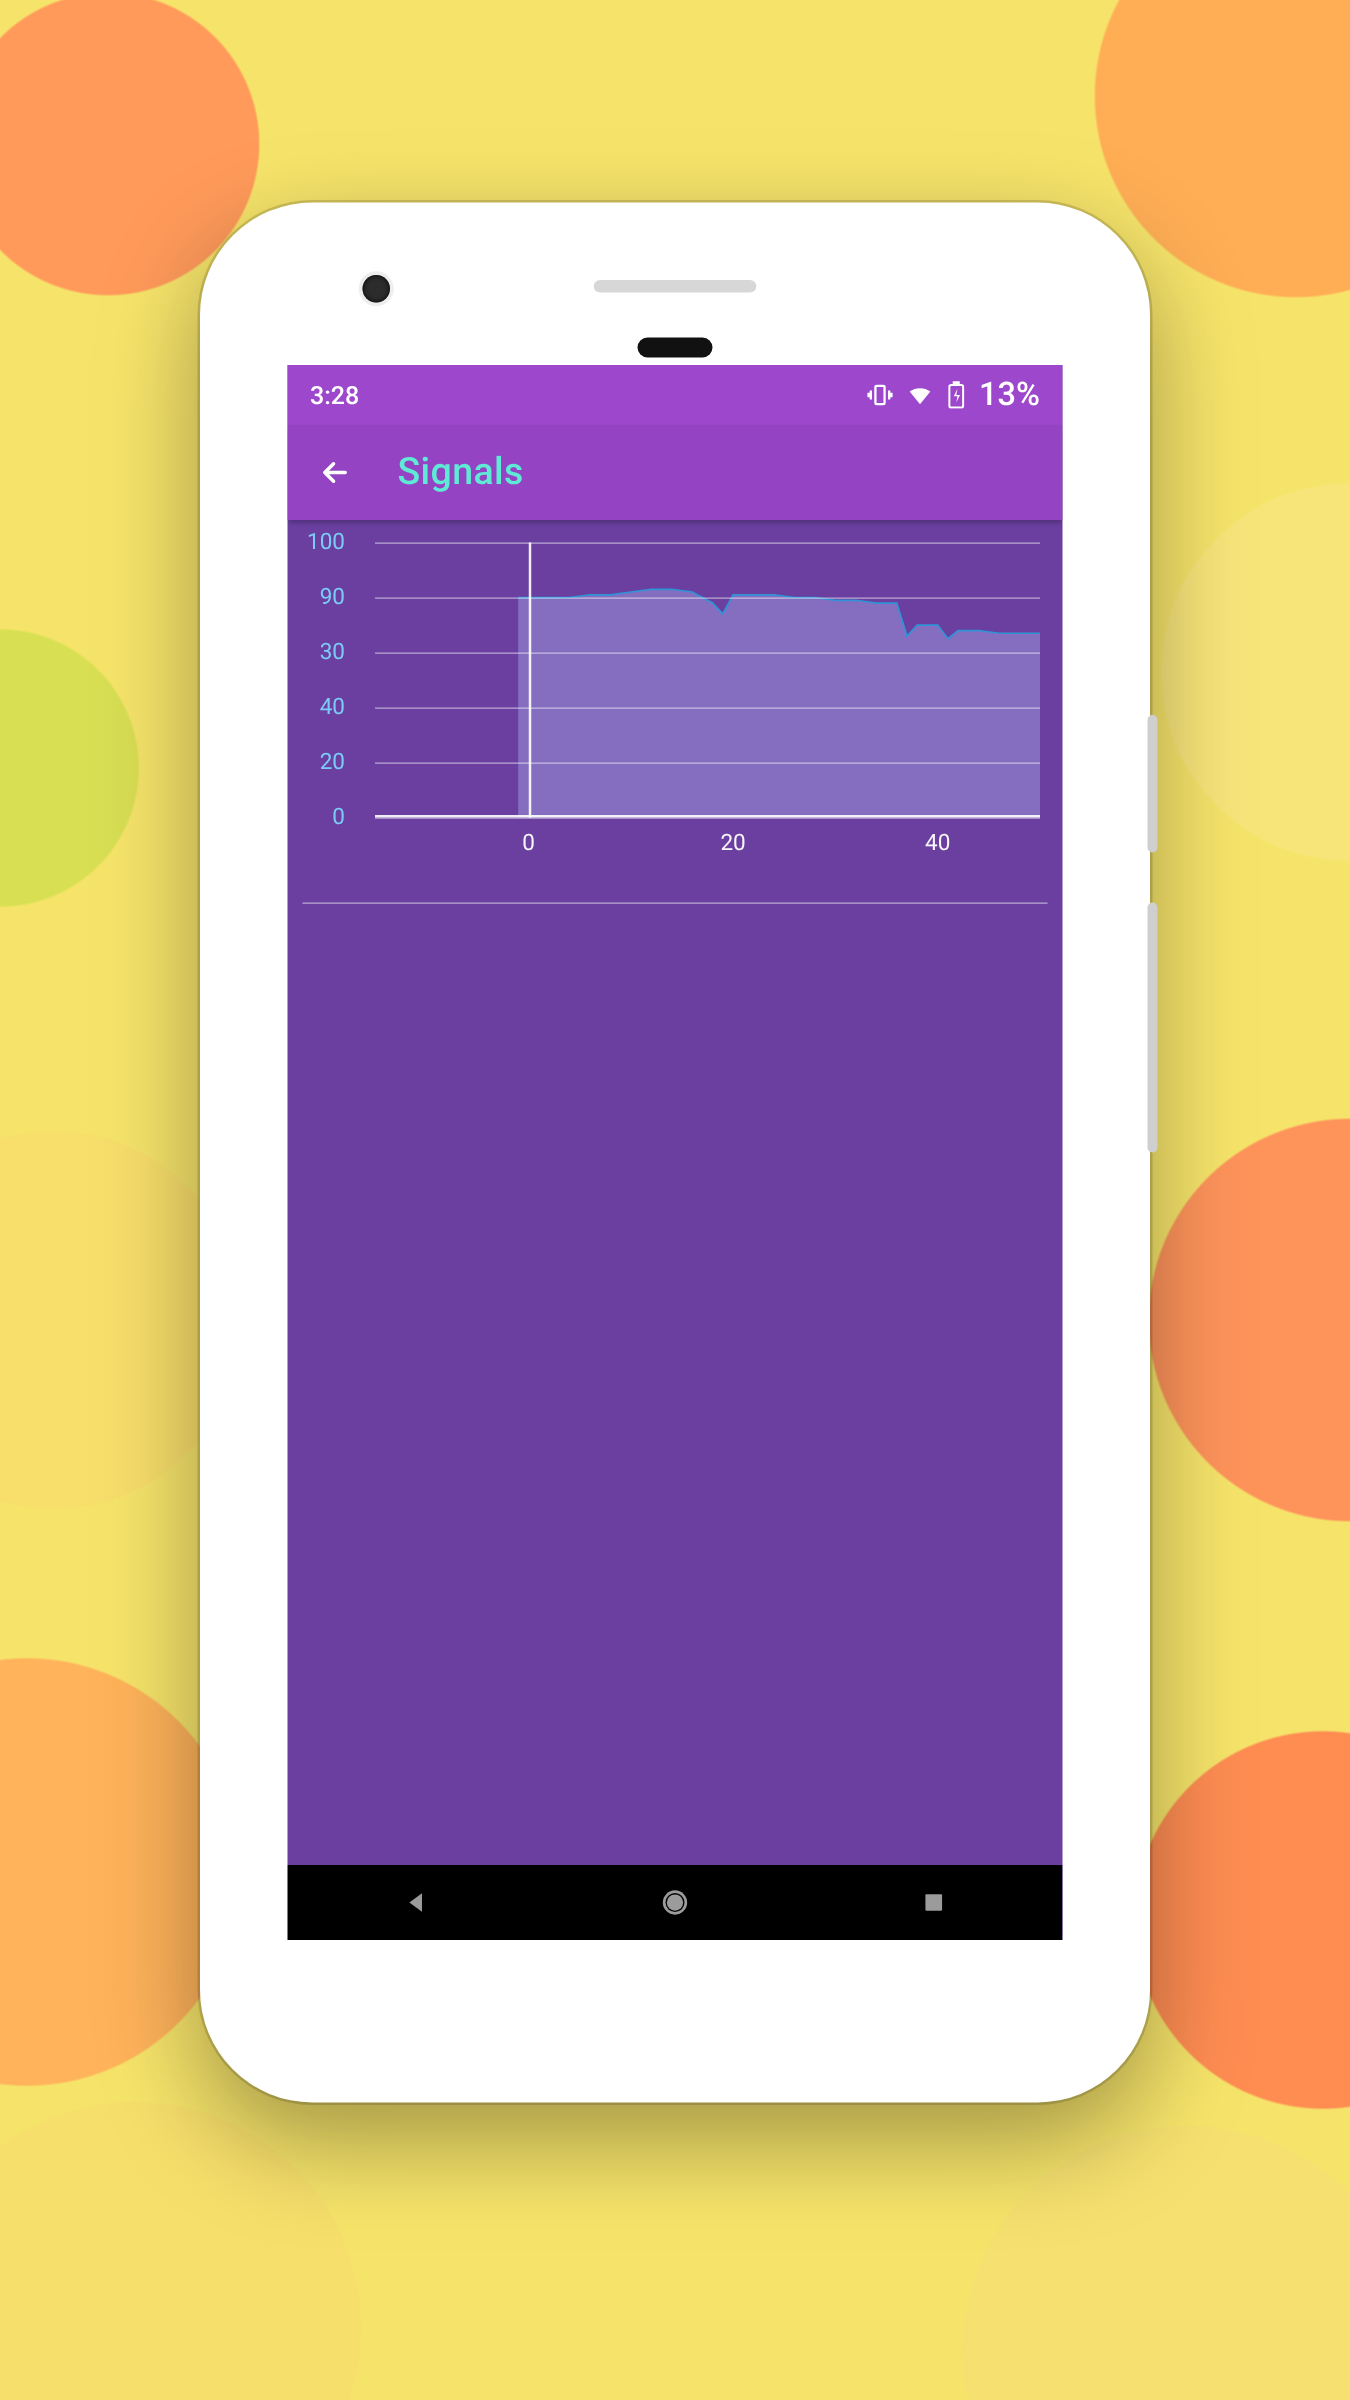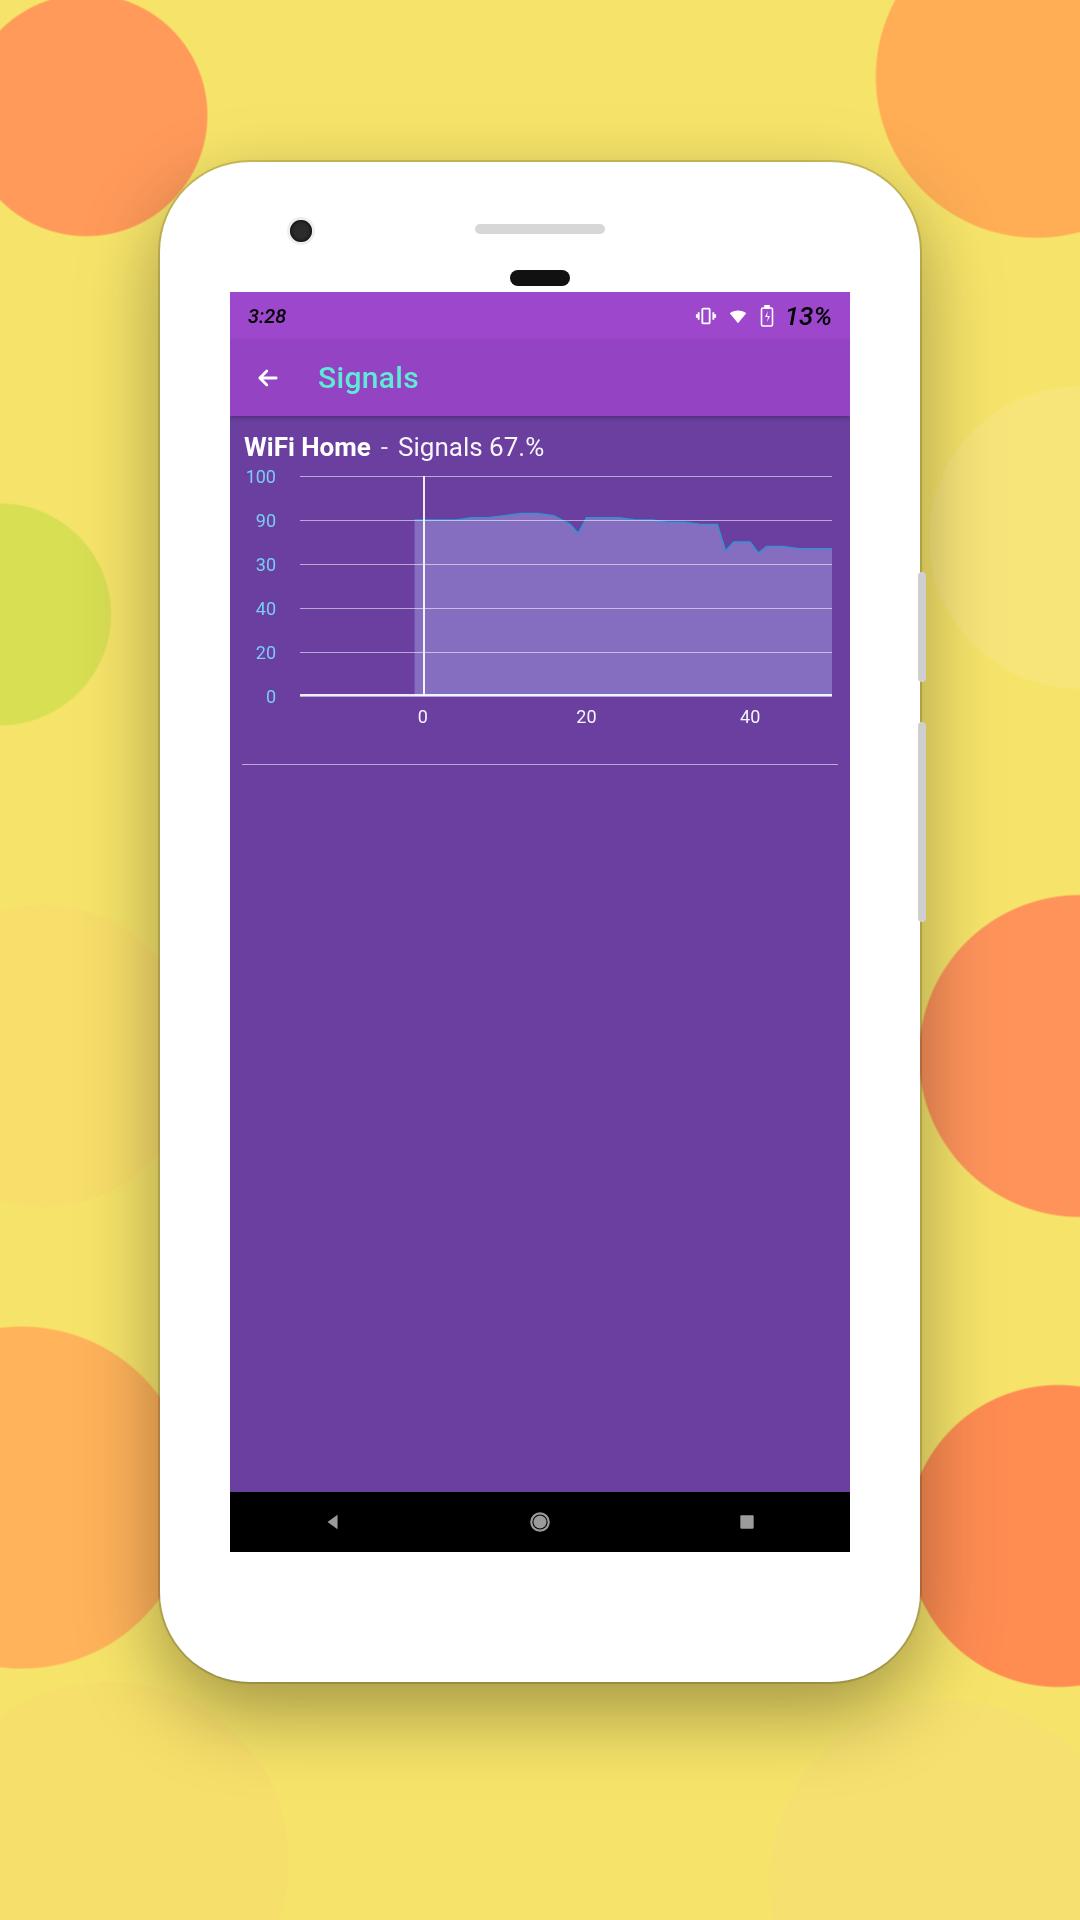--- a/index.html
+++ b/index.html
@@ -51,23 +51,23 @@
   .side-btn.b { top:560px; height:200px; }
 
   
   .screen {
     position:relative; width:100%; height:100%; background:#6a3fa0;
     display:flex; flex-direction:column; overflow:hidden;
   }
 
   
   .statusbar {
-    height:48px; background:#9d47cc; color:#000000;
+    height:48px; background:#9d47cc; color:#ffffff;
     display:flex; align-items:center; padding:0 18px;
-    font-size:20px; font-weight:500;font-style:italic;
+    font-size:20px; font-weight:500;
   }
   .statusbar .time { flex:0 0 auto; }
   .statusbar .spacer { flex:1; }
   .statusbar .ic { margin-left:10px; display:inline-flex; align-items:center; }
   .statusbar svg { display:block; }
 
   
   .appbar {
     height:76px; background:#9444c3; color:#5eead4;
     display:flex; align-items:center; padding:0 18px;
@@ -142,25 +142,20 @@
     <div class="appbar">
       <div class="back">
         <svg width="28" height="28" viewBox="0 0 24 24" fill="none" stroke="#fff" stroke-width="2.4" stroke-linecap="round" stroke-linejoin="round">
           <path d="M19 12H5M11 18l-6-6 6-6"></path>
         </svg>
       </div>
       <div class="title">Signals</div>
     </div>
 
     <div class="content">
-      <div class="heading">
-        <span class="name">WiFi Home</span>
-        <span class="sep">-</span>
-        <span class="sig">Signals 67.%</span>
-      </div>
 
       <div class="chart-card">
         <div class="chart" id="chart" style="height: 270px;">
           <div class="plot" id="plot" style="height: 220px;">
             <div class="area" id="area">
                 <svg viewBox="0 0 100 220" preserveAspectRatio="none">
                   <path d="M21.53846153846154,43.99999999999999 L23.076923076923077,43.99999999999999 L26.153846153846157,43.99999999999999 L29.230769230769234,43.99999999999999 L32.30769230769231,41.79999999999999 L35.38461538461539,41.79999999999999 L38.46153846153847,39.60000000000001 L41.53846153846154,37.400000000000006 L44.61538461538462,37.400000000000006 L47.69230769230769,39.60000000000001 L50.76923076923077,48.39999999999999 L52.307692307692314,57.2 L53.84615384615385,41.79999999999999 L56.92307692307692,41.79999999999999 L60,41.79999999999999 L63.07692307692307,43.99999999999999 L66.15384615384615,43.99999999999999 L69.23076923076923,46.19999999999999 L72.3076923076923,46.19999999999999 L75.38461538461539,48.39999999999999 L78.46153846153847,48.39999999999999 L80,74.8 L81.53846153846153,66.00000000000001 L84.61538461538461,66.00000000000001 L86.15384615384616,77 L87.6923076923077,70.39999999999999 L90.76923076923077,70.39999999999999 L93.84615384615384,72.6 L96.92307692307692,72.6 L100,72.6 L 100,220 L 21.53846153846154,220 Z" fill="#8a75c6" fill-opacity="0.85"></path>
                   <path d="M21.53846153846154,43.99999999999999 L23.076923076923077,43.99999999999999 L26.153846153846157,43.99999999999999 L29.230769230769234,43.99999999999999 L32.30769230769231,41.79999999999999 L35.38461538461539,41.79999999999999 L38.46153846153847,39.60000000000001 L41.53846153846154,37.400000000000006 L44.61538461538462,37.400000000000006 L47.69230769230769,39.60000000000001 L50.76923076923077,48.39999999999999 L52.307692307692314,57.2 L53.84615384615385,41.79999999999999 L56.92307692307692,41.79999999999999 L60,41.79999999999999 L63.07692307692307,43.99999999999999 L66.15384615384615,43.99999999999999 L69.23076923076923,46.19999999999999 L72.3076923076923,46.19999999999999 L75.38461538461539,48.39999999999999 L78.46153846153847,48.39999999999999 L80,74.8 L81.53846153846153,66.00000000000001 L84.61538461538461,66.00000000000001 L86.15384615384616,77 L87.6923076923077,70.39999999999999 L90.76923076923077,70.39999999999999 L93.84615384615384,72.6 L96.92307692307692,72.6 L100,72.6" fill="none" stroke="#2f93d6" stroke-width="1.4" vector-effect="non-scaling-stroke"></path>
                 </svg>
               </div>

